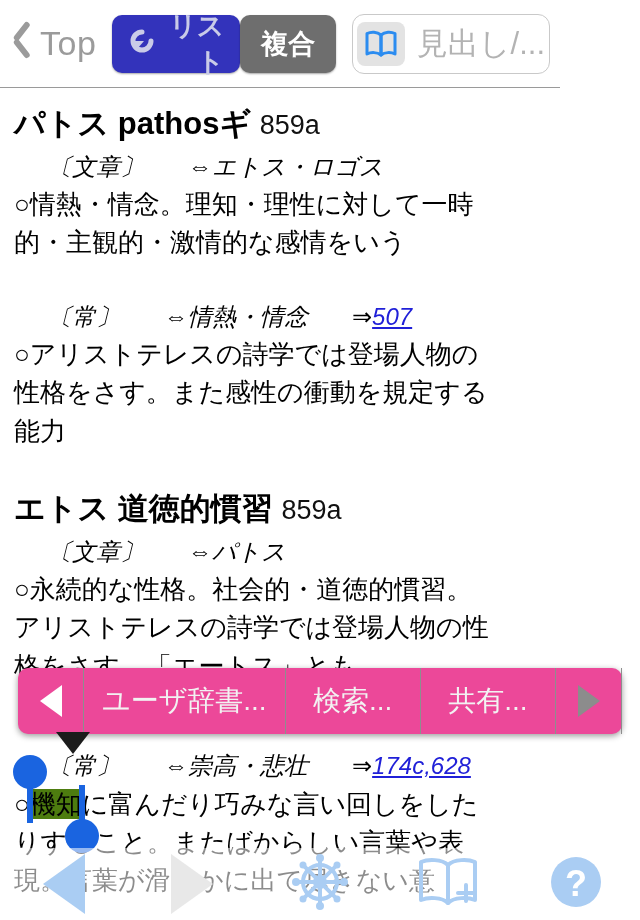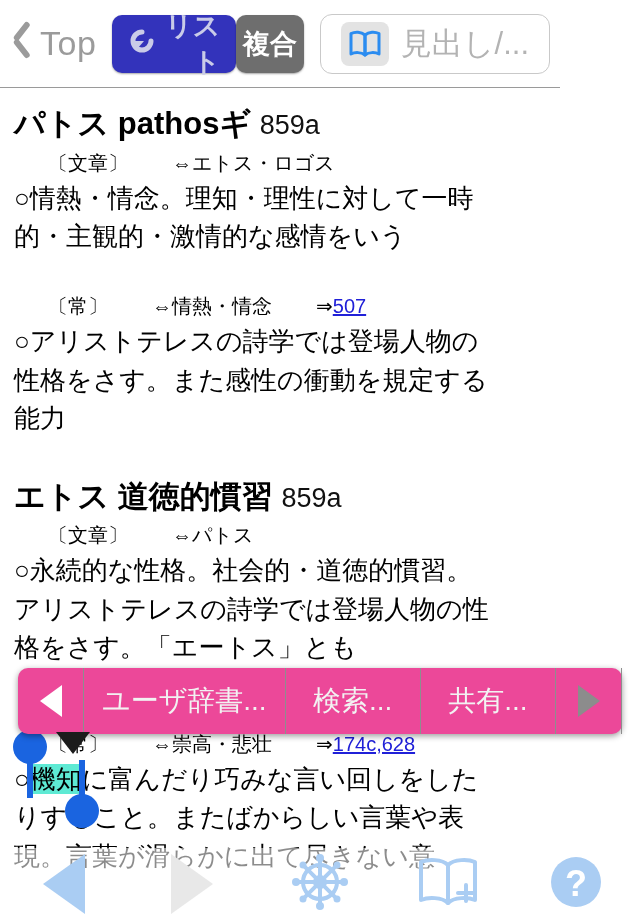--- a/index.html
+++ b/index.html
@@ -46,21 +46,21 @@
   .loop-icon { width: 30px; height: 26px; flex:none; }
   .pill-list .lbl { font-size: 27px; font-weight: 700; color:#c9cbe8; }
   .pill-fukugo {
     background: #6e6e6e; margin-left: 0; width: 118px;
   }
   .pill-fukugo .lbl { font-size: 27px; font-weight: 700; color:#ffffff; }
 
   .searchbox {
     margin-left: 16px; margin-right: 10px; flex: 1; height: 60px;
     border: 1px solid #c9c9c9; border-radius: 12px; background:#fff;
-    display:flex; align-items:center; padding: 0 20px; cursor:text;
+    display:flex; align-items:center; padding: 0 4px; cursor:text;
   }
   .book-badge {
     width: 48px; height: 44px; border-radius: 8px; background:#e3e3e3;
     display:flex; align-items:center; justify-content:center; flex:none;
   }
   .search-ph {
     margin-left: 12px; font-size: 31px; color:#b3b3b3; white-space:nowrap;
     overflow:hidden;
   }
 
@@ -69,33 +69,34 @@
     position:absolute; top:89px; left:0; width:508px; height:831px;
     padding: 12px 14px 0 14px; background:#fff;
   }
   .entry { margin-bottom: 6px; }
   .entry-head {
     font-size: 31px; line-height: 1.5; color:#000; font-weight: 700;
     white-space: nowrap;
   }
   .entry-head .page-ref { font-weight: 400; font-size: 27px; color:#111; }
   .entry-sub {
-    font-size: 20px; line-height: 1.55; color:#000; padding-left: 34px;
+    font-size: 24px; line-height: 1.55; color:#000; padding-left: 34px;
     white-space: nowrap;
+    font-style: italic;
   }
   .entry-sub .gap { display:inline-block; width: 22px; }
   .entry-body {
     font-size: 26px; line-height: 1.48; color:#000;
   }
   .xref { color:#2020d8; text-decoration: underline; }
   .spacer { height: 30px; }
 
   
   .sel {
-    background:#5eead4; position:relative;
+    background:#4d7c0f; position:relative;
   }
   .handle-bar {
     position:absolute; width: 6px; background:#1a64e0; top:-4px; bottom:-4px;
   }
   .handle-bar.left { left:-3px; }
   .handle-bar.right { right:-3px; }
   .handle-dot {
     position:absolute; width: 34px; height: 34px; border-radius:50%;
     background:#1a64e0;
   }

